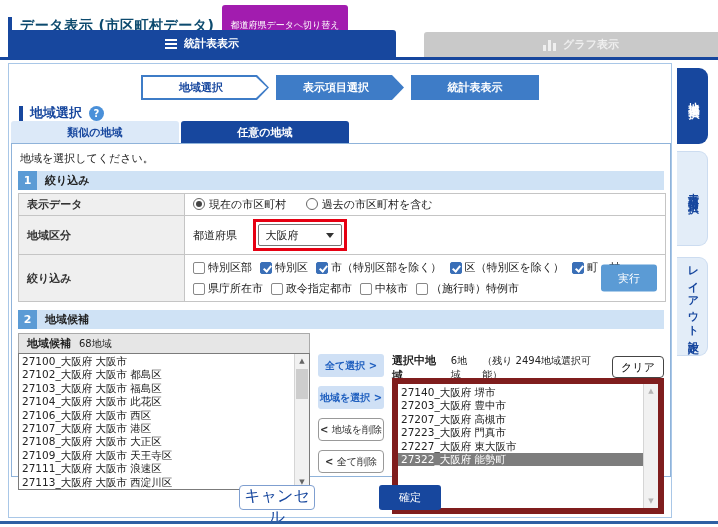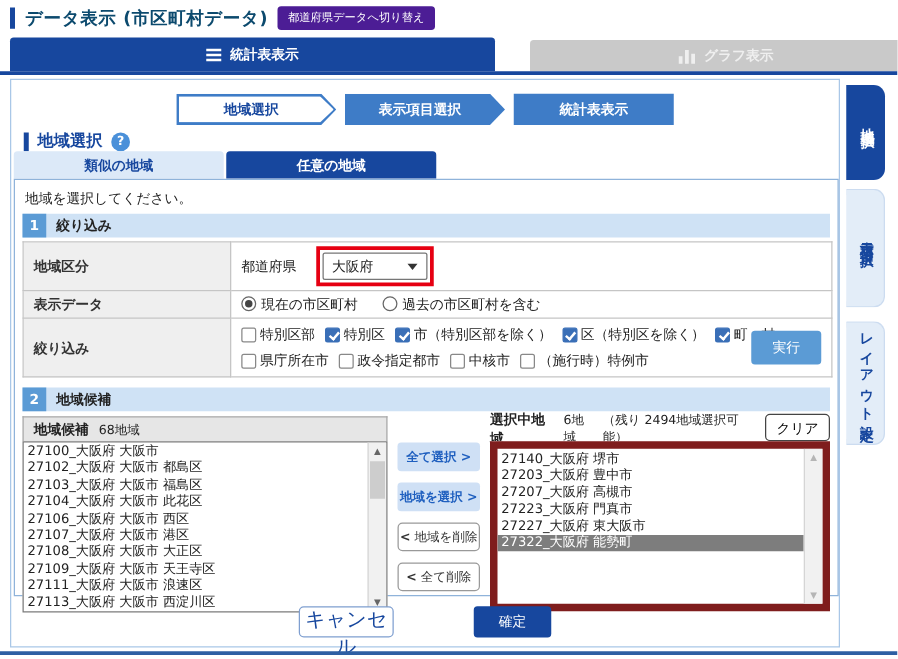--- a/index.html
+++ b/index.html
@@ -6,21 +6,21 @@
   html,body { width:718px; height:527px; }
   body {
     position:relative; background:#fff; overflow:hidden;
     font-family:"DejaVu Sans","Liberation Sans",sans-serif;
     font-size:11px; color:#222;
   }
   
   .page-header { position:absolute; top:5px; left:8px; display:flex; align-items:center; gap:8px; }
   .title-accent { width:4px; height:17px; background:#17479e; }
   .page-title { font-size:14px; font-weight:bold; color:#0c4a6e; letter-spacing:.5px; }
-  .switch-badge { background:#4c1d95; color:#fff; font-size:9px; padding:3px 8px; border-radius:3px; cursor:pointer;font-family:Liberation Serif, serif; }
+  .switch-badge { background:#a21caf; color:#fff; font-size:9px; padding:14px 8px; border-radius:3px; cursor:pointer;font-family:Liberation Serif, serif; }
 
   
   .tab-stats { position:absolute; top:30px; left:8px; width:388px; height:27px; background:#17479e;
     color:#fff; font-weight:bold; display:flex; align-items:center; justify-content:center; gap:7px;
     border-radius:3px 3px 0 0; cursor:pointer; }
   .tab-graph { position:absolute; top:32px; left:424px; width:314px; height:25px; background:#c9c9c9;
     color:#efefef; font-weight:bold; display:flex; align-items:center; justify-content:center; gap:7px;
     border-radius:3px 3px 0 0; cursor:pointer; }
   .tab-strip { position:absolute; top:57px; left:0; width:718px; height:3px; background:#17479e; }
   .list-icon { display:inline-flex; flex-direction:column; gap:2px; }
@@ -118,21 +118,21 @@
   .scrollbar.pale .sb-up,.scrollbar.pale .sb-down { color:#b5b5b5; }
 
   .mid-col { width:66px; margin:21px 8px 0; display:flex; flex-direction:column; }
   .btn-blue { height:23px; background:#cfe0f5; color:#1f5fbf; border:none; border-radius:3px;
     font-size:10px; font-weight:bold; margin-bottom:9px; cursor:pointer; font-family:inherit; white-space:nowrap; }
   .btn-white { height:23px; background:#fff; color:#333; border:1px solid #999; border-radius:4px;
     font-size:10px; margin-bottom:9px; cursor:pointer; font-family:inherit; white-space:nowrap; }
   .chev { font-weight:bold; }
 
   .right-panel { flex:1; }
-  .rp-header { height:20px; position:relative; display:flex; align-items:center; gap:6px; padding-right:58px; }
+  .rp-header { height:20px; position:relative; display:flex; align-items:center; gap:6px; padding-right:58px;margin-top:25px; }
   .rp-title { font-weight:bold; }
   .rp-count,.rp-remaining { font-size:10px; }
   .clear-btn { position:absolute; right:0; top:-2px; width:52px; height:22px; background:#fff;
     border:1.5px solid #444; border-radius:4px; font-size:11px; cursor:pointer; font-family:inherit; }
   .right-panel .listbox { border:6px solid #7f1d1d; height:136px; }
   .right-panel .lb-items { top:2px; }
 
   
   .footer-btns { position:absolute; bottom:7px; left:0; width:100%; display:flex;
     justify-content:center; gap:64px; }
@@ -212,39 +212,39 @@
     <div class="instruction">地域を選択してください。</div>
 
     <div class="section-bar">
       <span class="section-num">1</span>
       <span class="section-label">絞り込み</span>
     </div>
 
     <table class="filter-table">
       <tbody>
           <tr>
+        <td class="lbl">表示データ</td>
+        <td>
+          <span class="radio-opt">
+            <span class="radio selected"></span><span>現在の市区町村</span>
+          </span>
+          <span class="radio-opt">
+            <span class="radio"></span><span>過去の市区町村を含む</span>
+          </span>
+        </td>
+      </tr>
+      <tr>
         <td class="lbl">地域区分</td>
         <td>
           <span class="pref-label">都道府県</span>
           <span class="red-box">
             <span class="select-box">
               <span>大阪府</span>
               <span class="caret"></span>
             </span>
-          </span>
-        </td>
-      </tr>
-      <tr>
-        <td class="lbl">表示データ</td>
-        <td>
-          <span class="radio-opt">
-            <span class="radio selected"></span><span>現在の市区町村</span>
-          </span>
-          <span class="radio-opt">
-            <span class="radio"></span><span>過去の市区町村を含む</span>
           </span>
         </td>
       </tr>
       <tr>
         <td class="lbl">絞り込み</td>
         <td class="cb-cell">
           <div class="cb-area">
 
               <label class="cb">
                 <span class="cb-box"></span>

